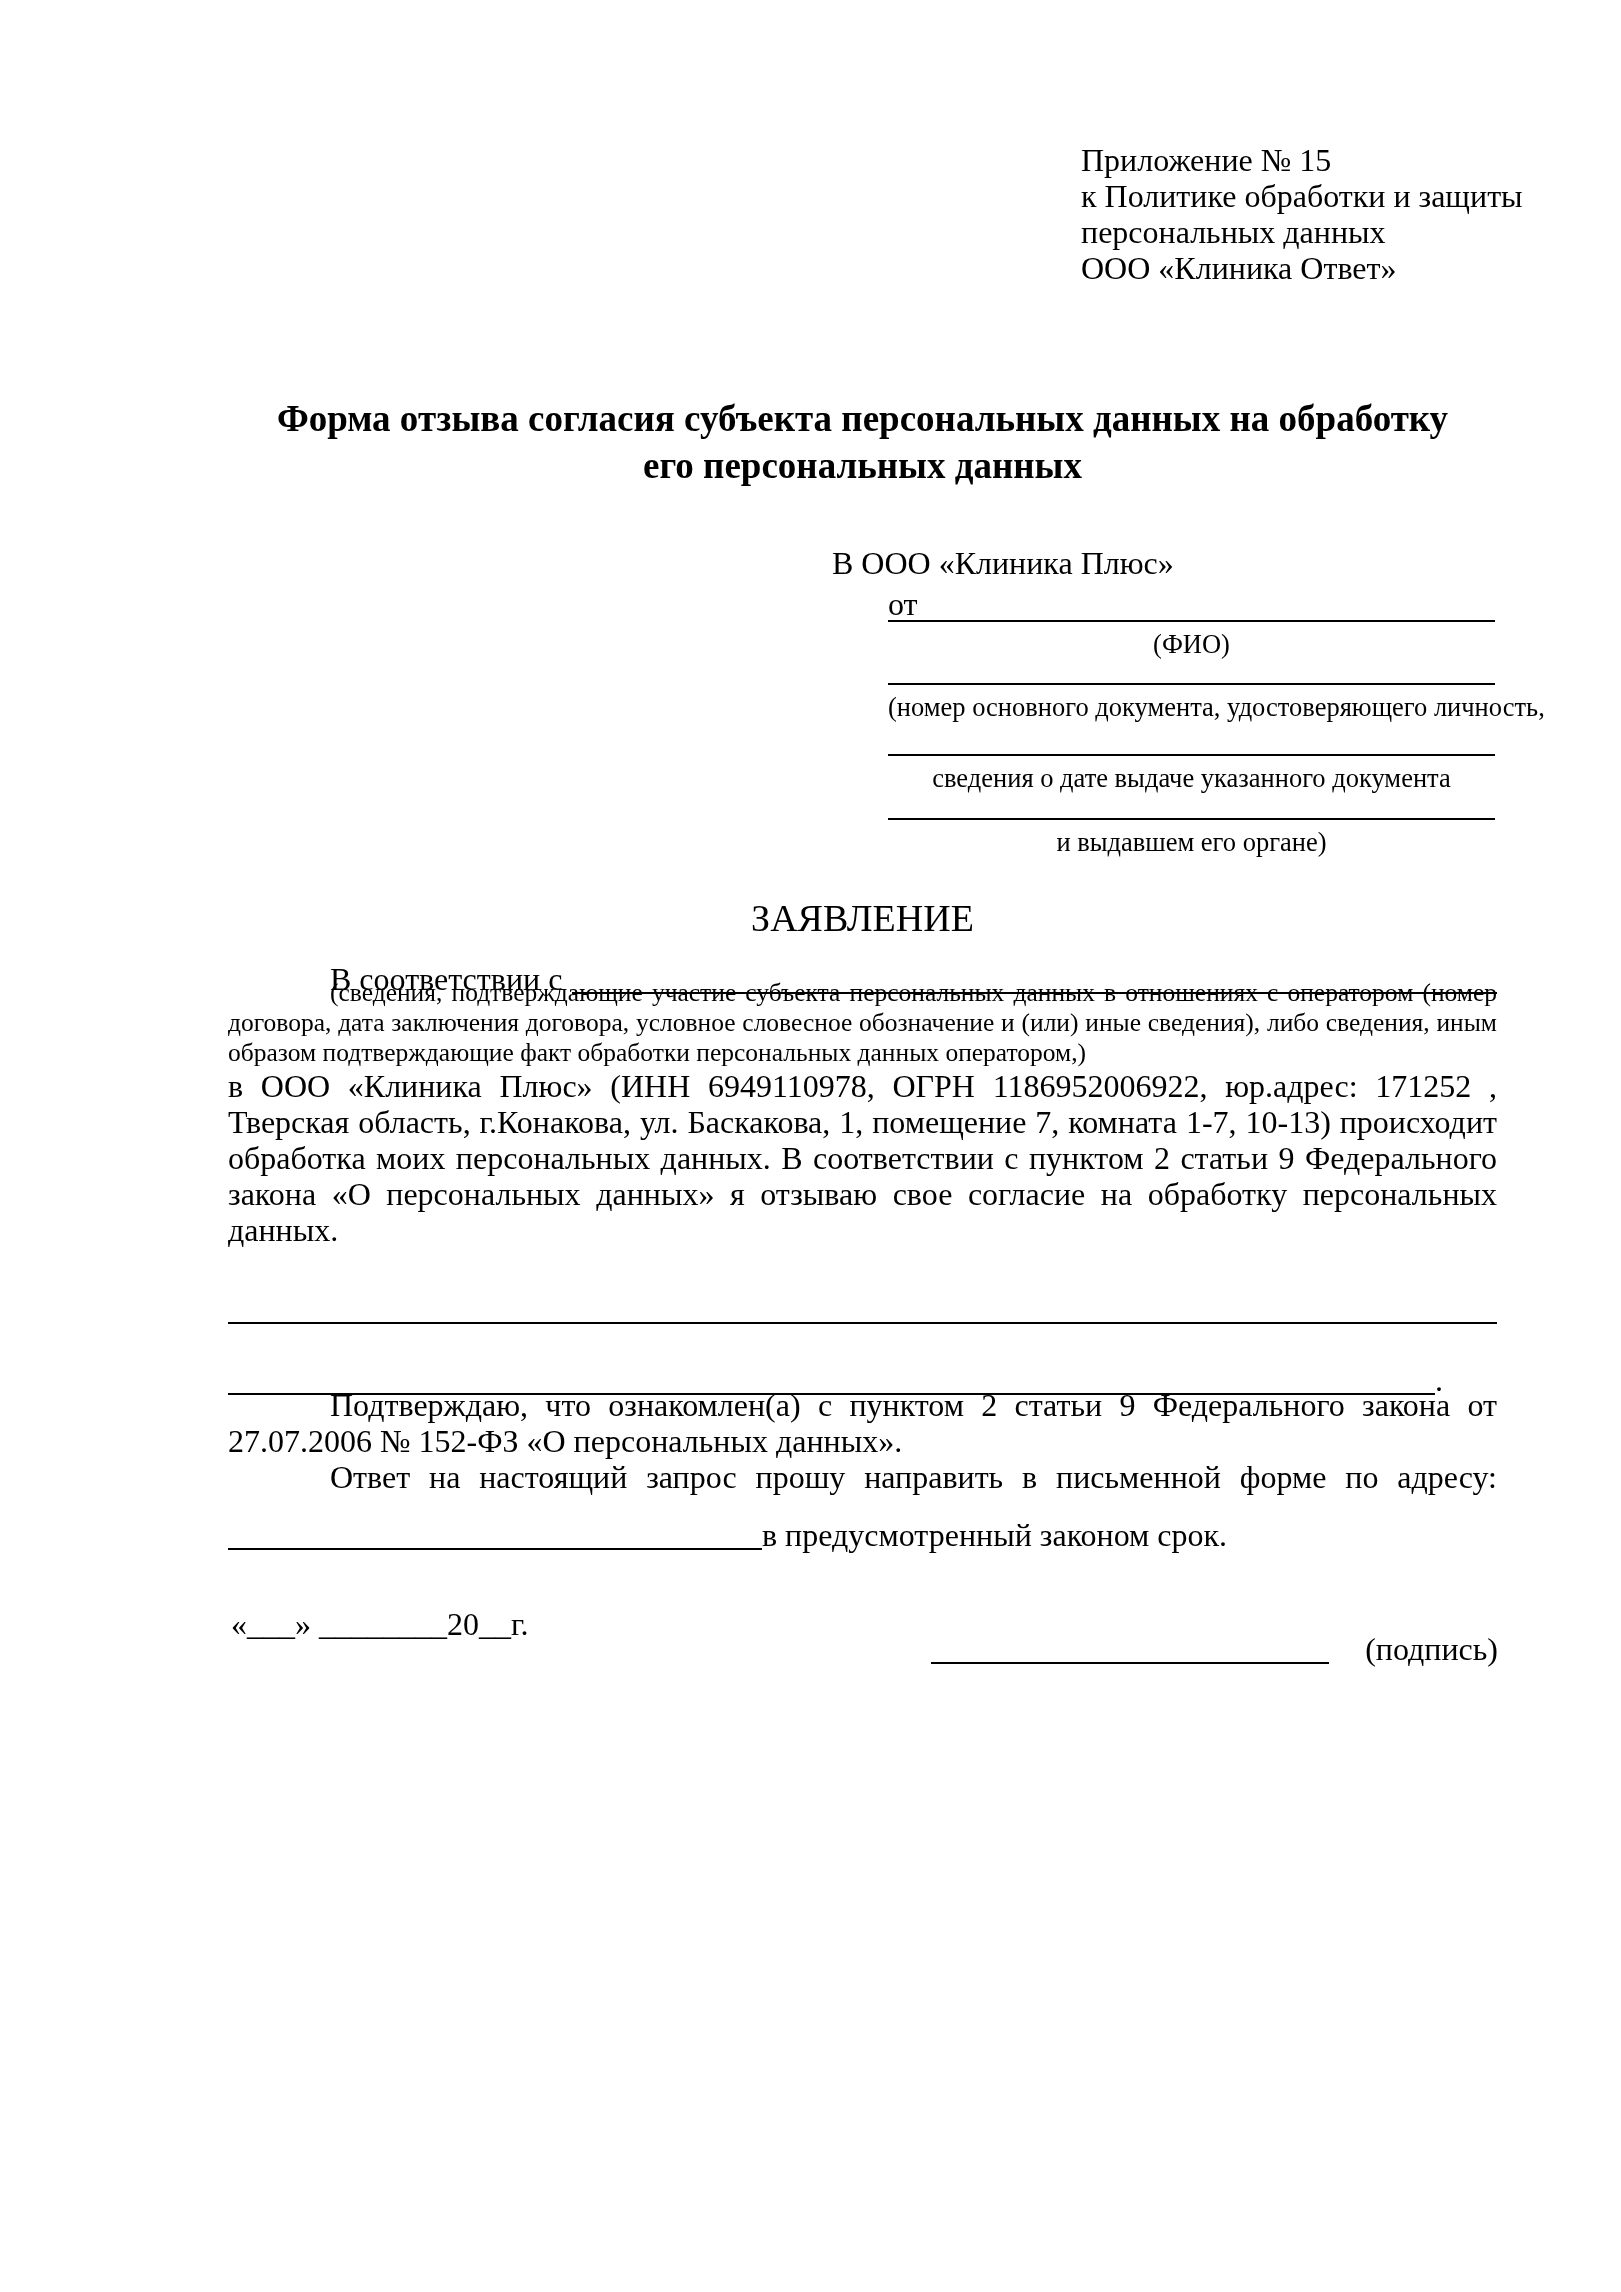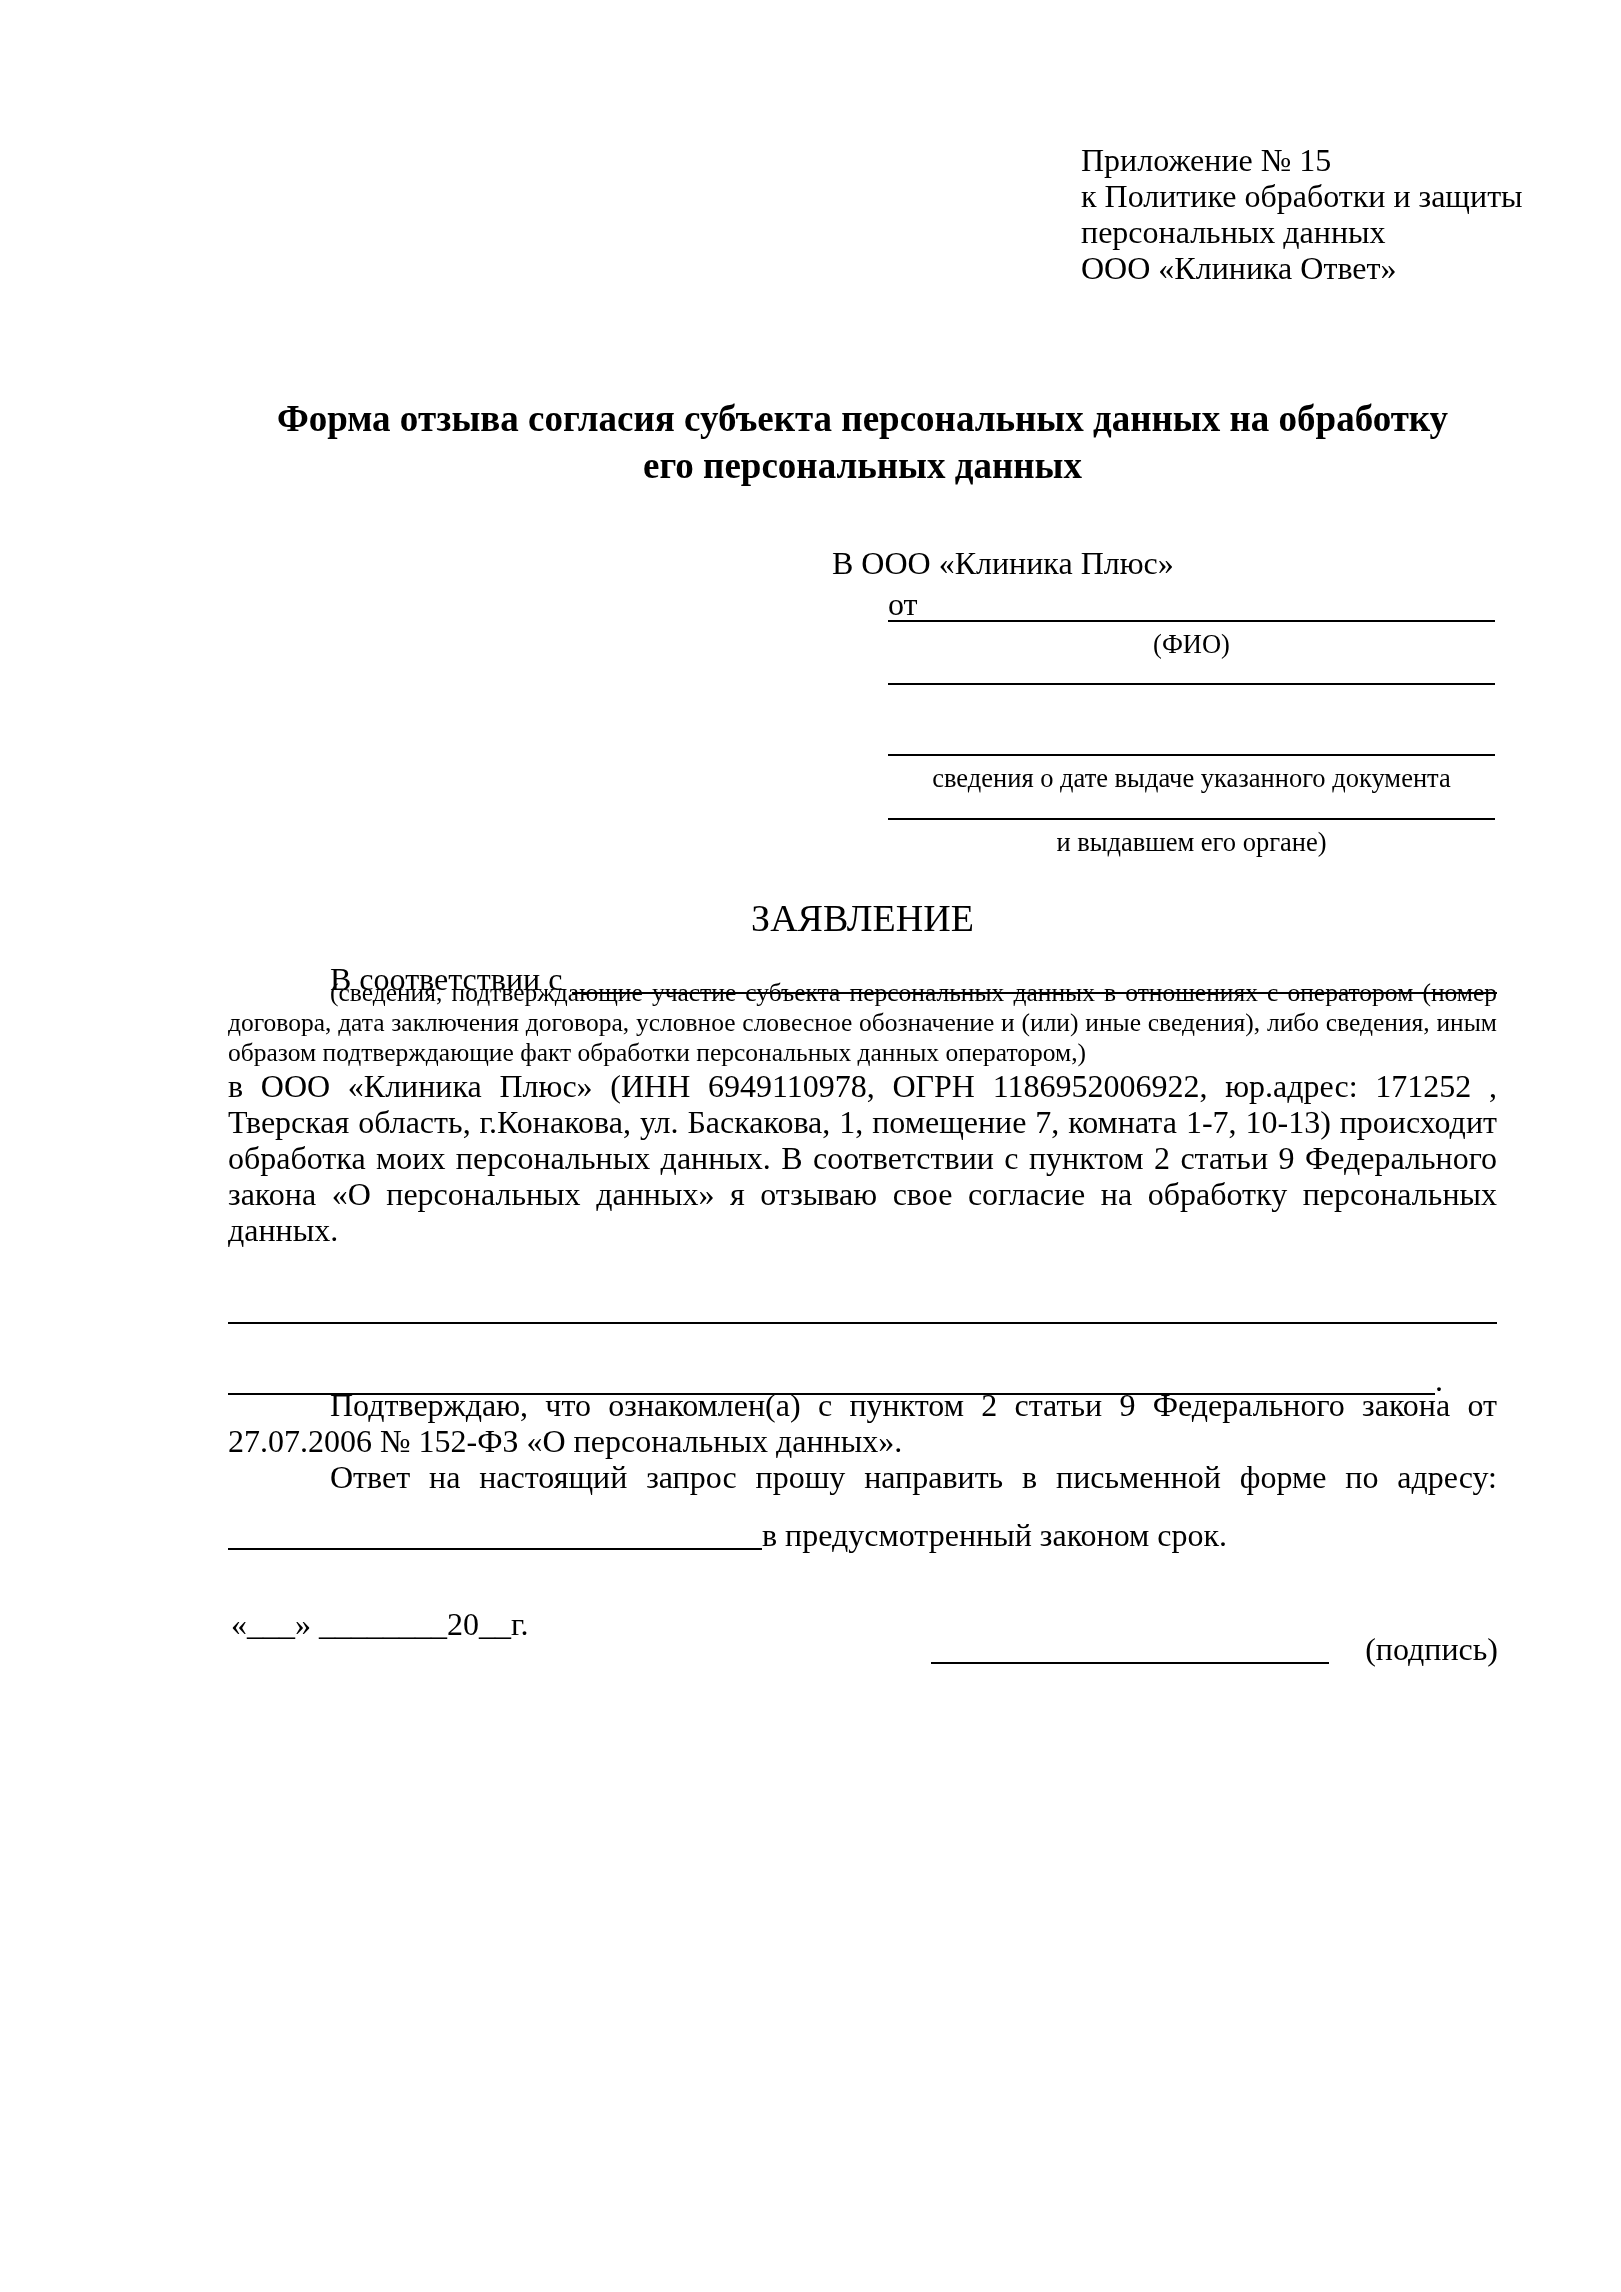--- a/index.html
+++ b/index.html
@@ -99,20 +99,21 @@
     <div>его персональных данных</div>
   </div>
 
   <div class="abs addr-to">В ООО «Клиника Плюс»</div>
   <div class="abs addr-from">от</div>
 
   <div class="abs field-line u1"></div>
   <div class="abs field-label l1">(ФИО)</div>
 
   <div class="abs field-line u2"></div>
+  <div class="abs field-label l2">(номер основного документа, удостоверяющего личность,</div>
 
   <div class="abs field-line u3"></div>
   <div class="abs field-label l3">сведения о дате выдаче указанного документа</div>
 
   <div class="abs field-line u4"></div>
   <div class="abs field-label l4">и выдавшем его органе)</div>
 
   <div class="abs stmt-heading">ЗАЯВЛЕНИЕ</div>
 
   <div class="abs row intro-row">

